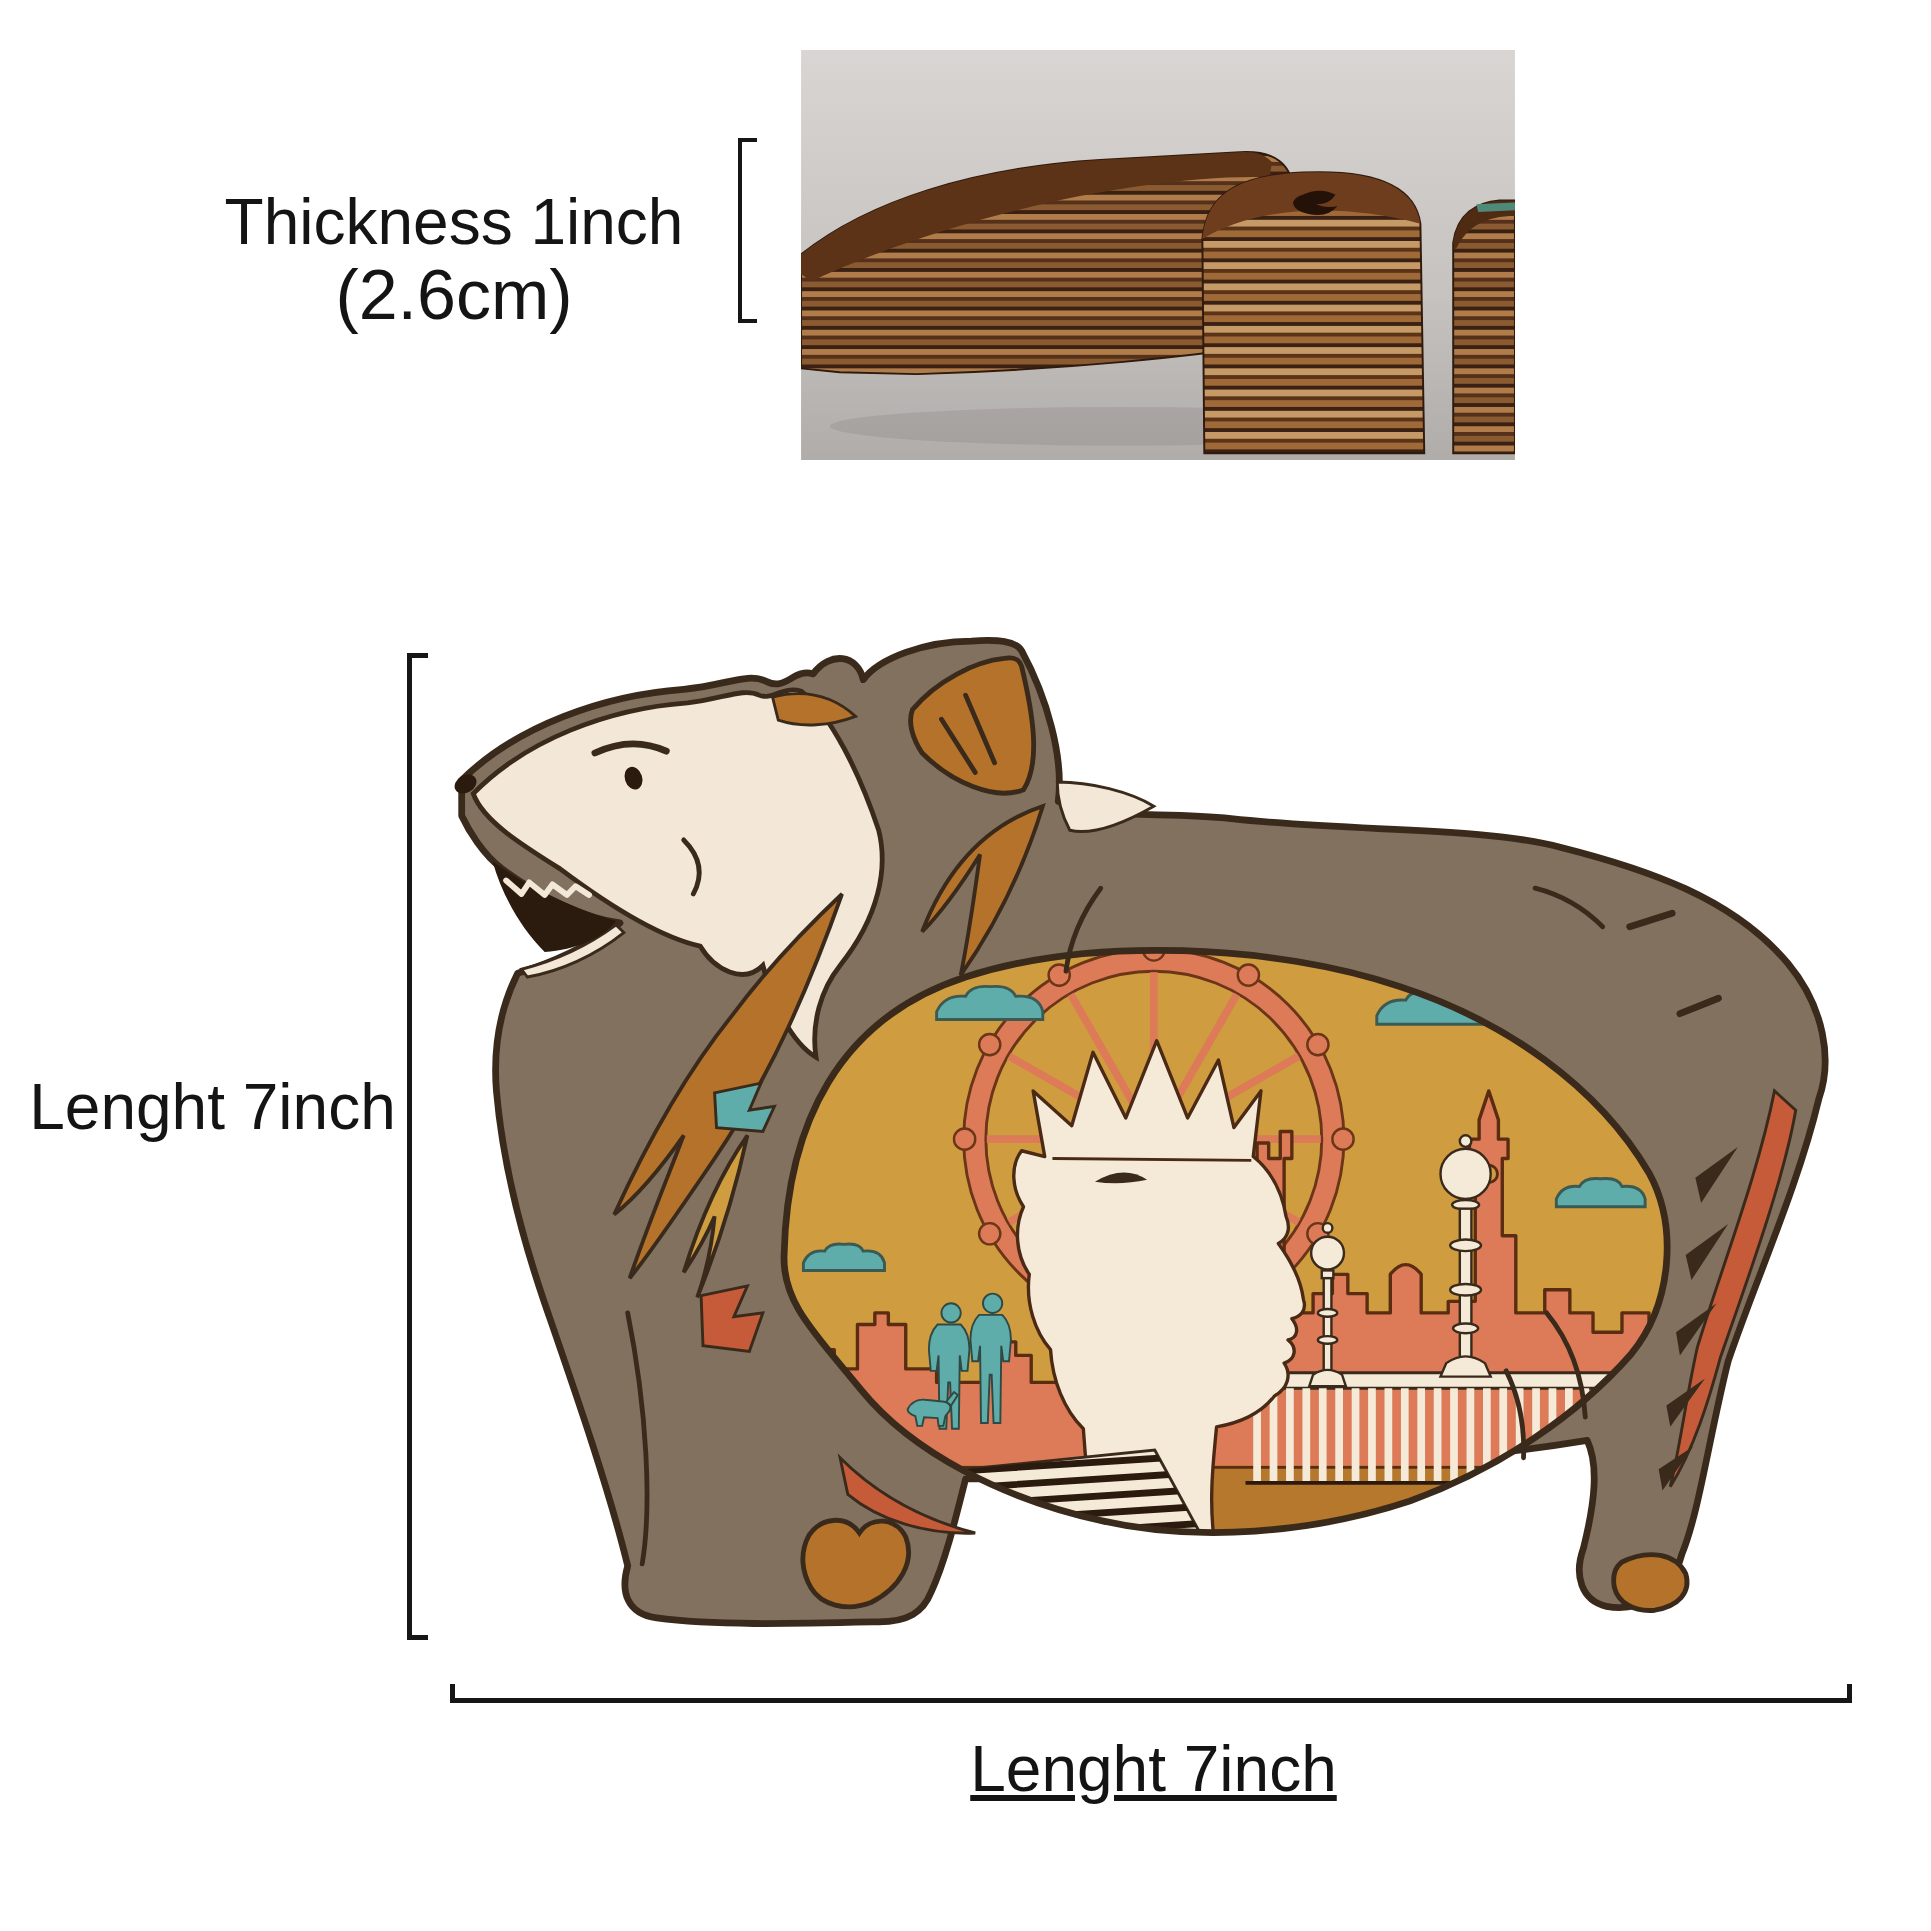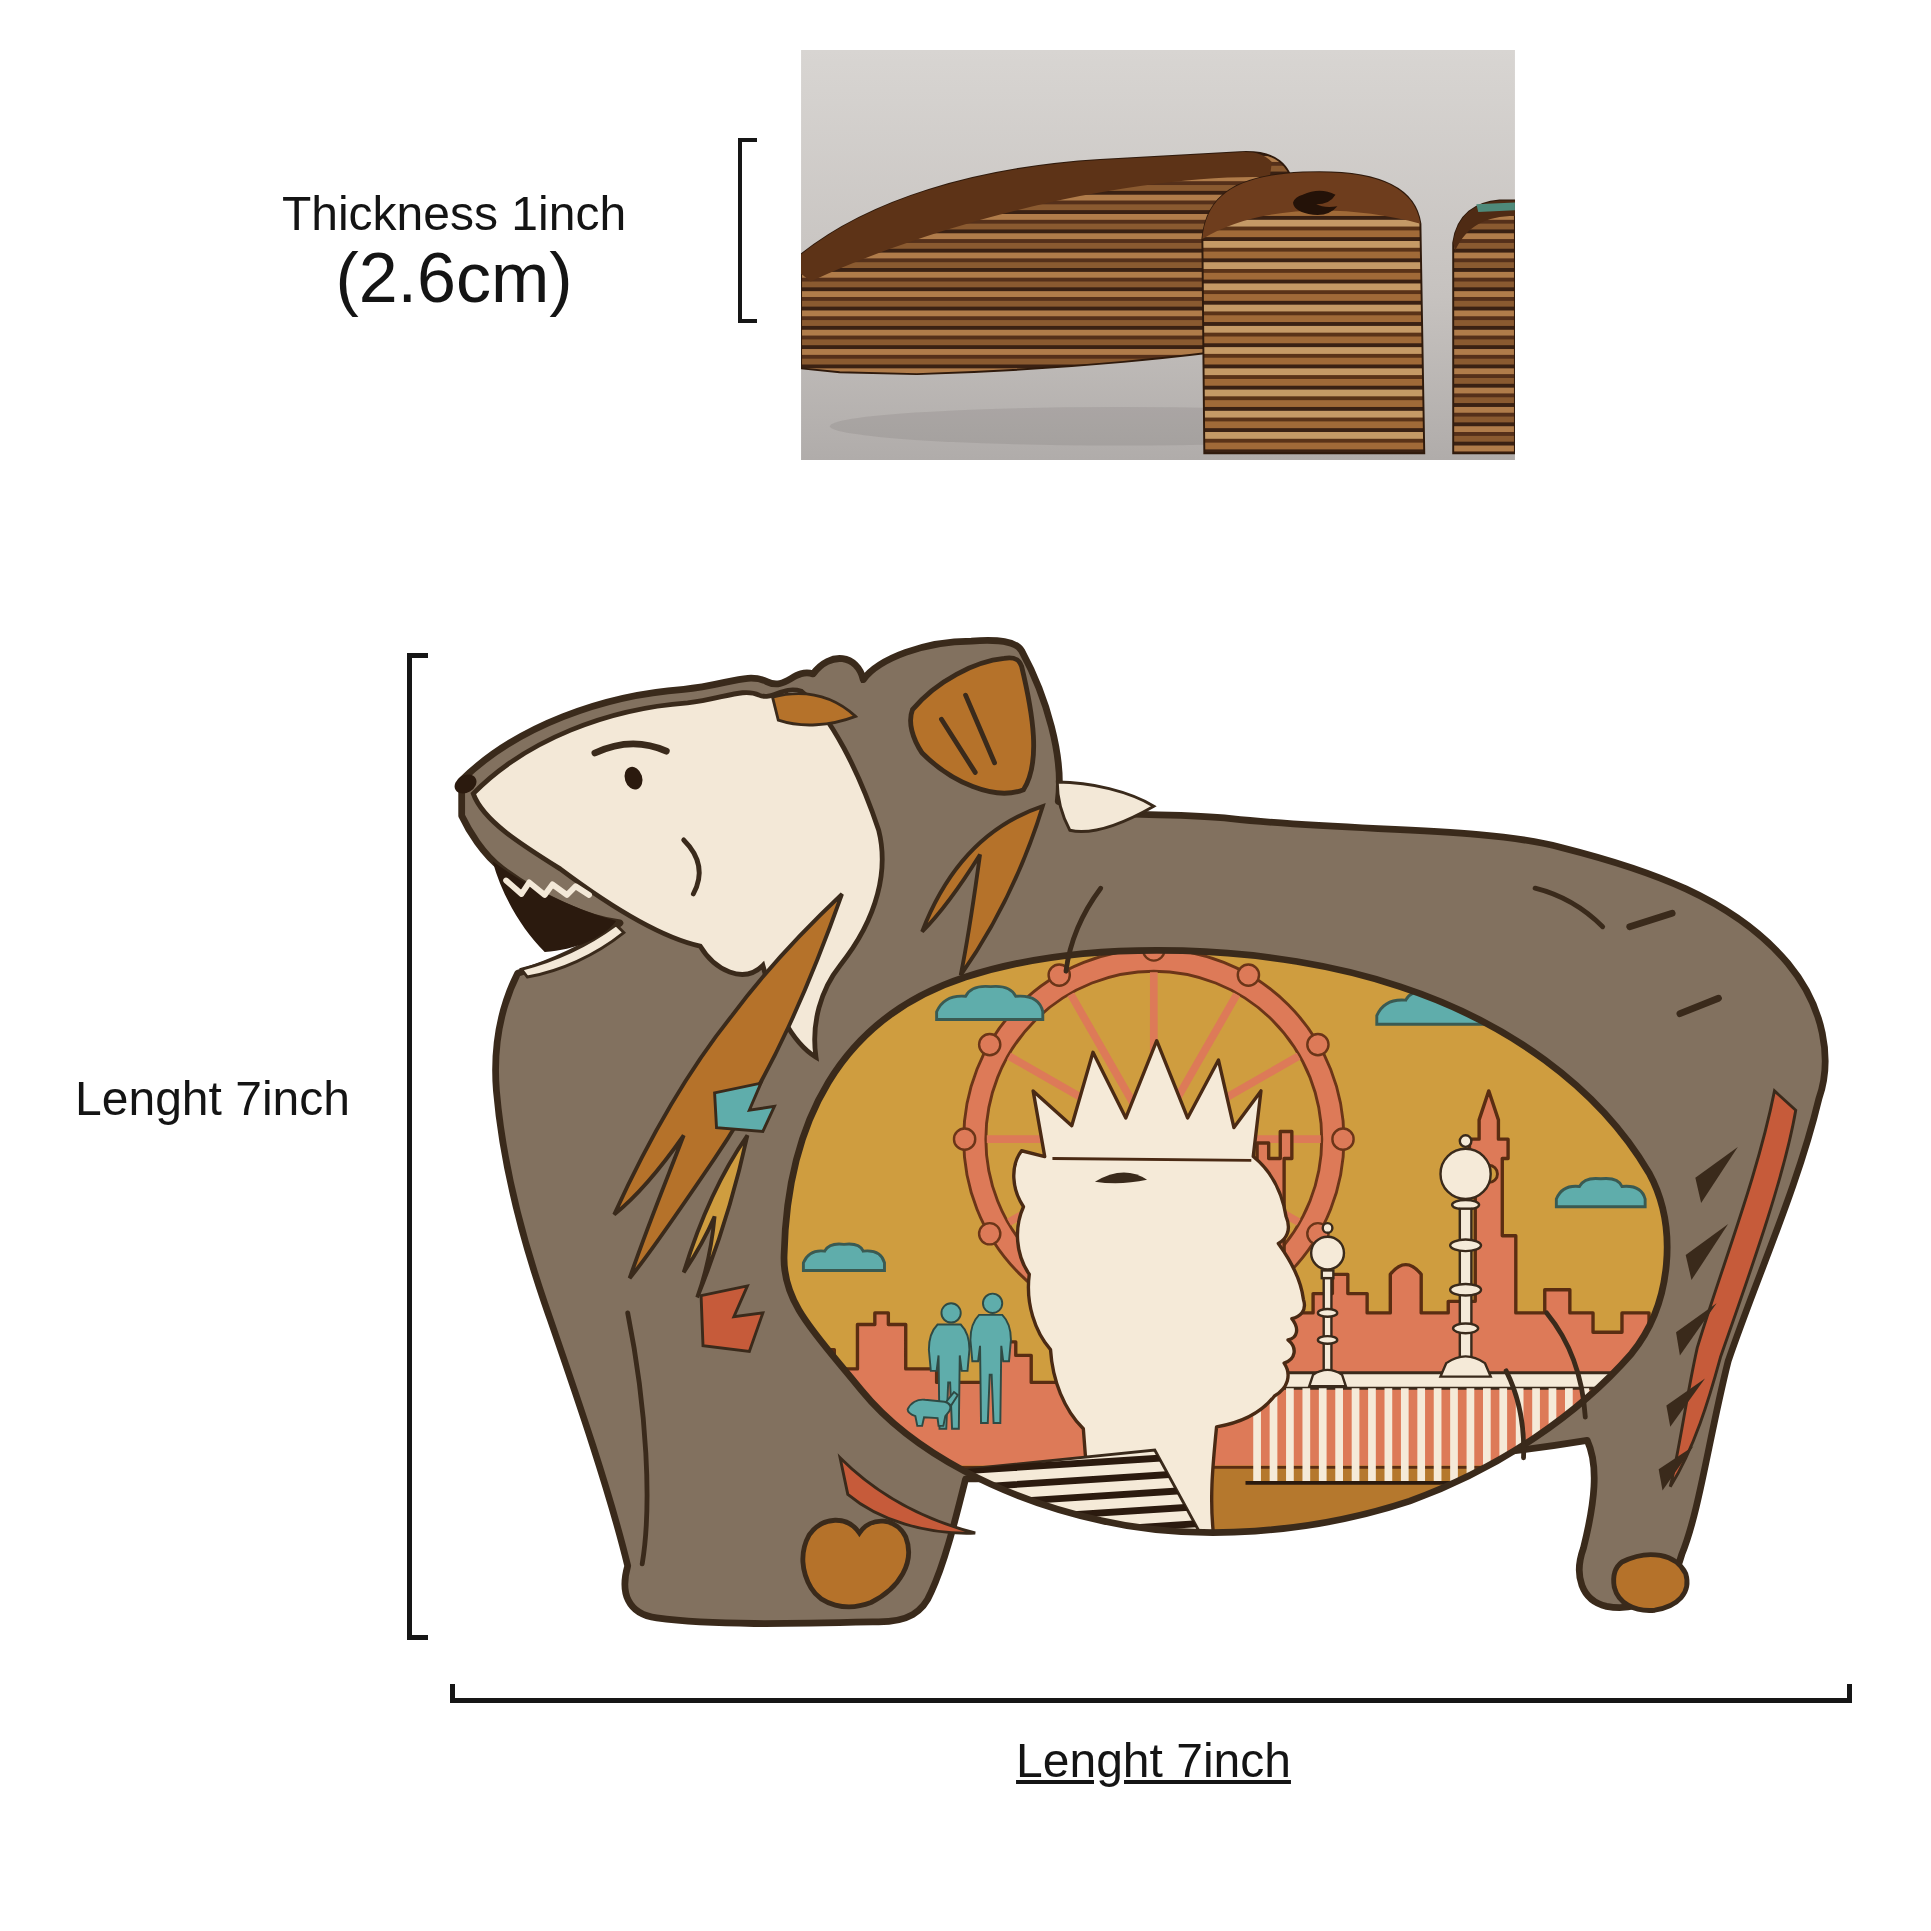--- a/index.html
+++ b/index.html
@@ -2,21 +2,21 @@
 <html><head>
 <meta charset="utf-8">
 <style>
   html,body{margin:0;padding:0;background:#ffffff;}
   #canvas{
     position:relative;width:1931px;height:1931px;background:#ffffff;overflow:hidden;
     font-family:"Liberation Sans","DejaVu Sans",sans-serif;color:#141414;
   }
   .abs{position:absolute;}
   .dim-label{text-align:center;color:#141414;}
-  .dim-main{font-size:48px;line-height:1.06;white-space:nowrap;}
+  .dim-main{font-size:64px;line-height:1.06;white-space:nowrap;}
   .dim-sub{font-size:70px;line-height:1.1;white-space:nowrap;}
   
   .bracket{box-sizing:border-box;}
   #thickness-bracket{
     left:738px;top:138px;width:19.3px;height:185px;
     border-left:4.8px solid #161616;border-top:4.8px solid #161616;border-bottom:4.8px solid #161616;
   }
   #height-bracket{
     left:407px;top:653px;width:21px;height:987px;
     border-left:5.8px solid #161616;border-top:5.8px solid #161616;border-bottom:5.8px solid #161616;

